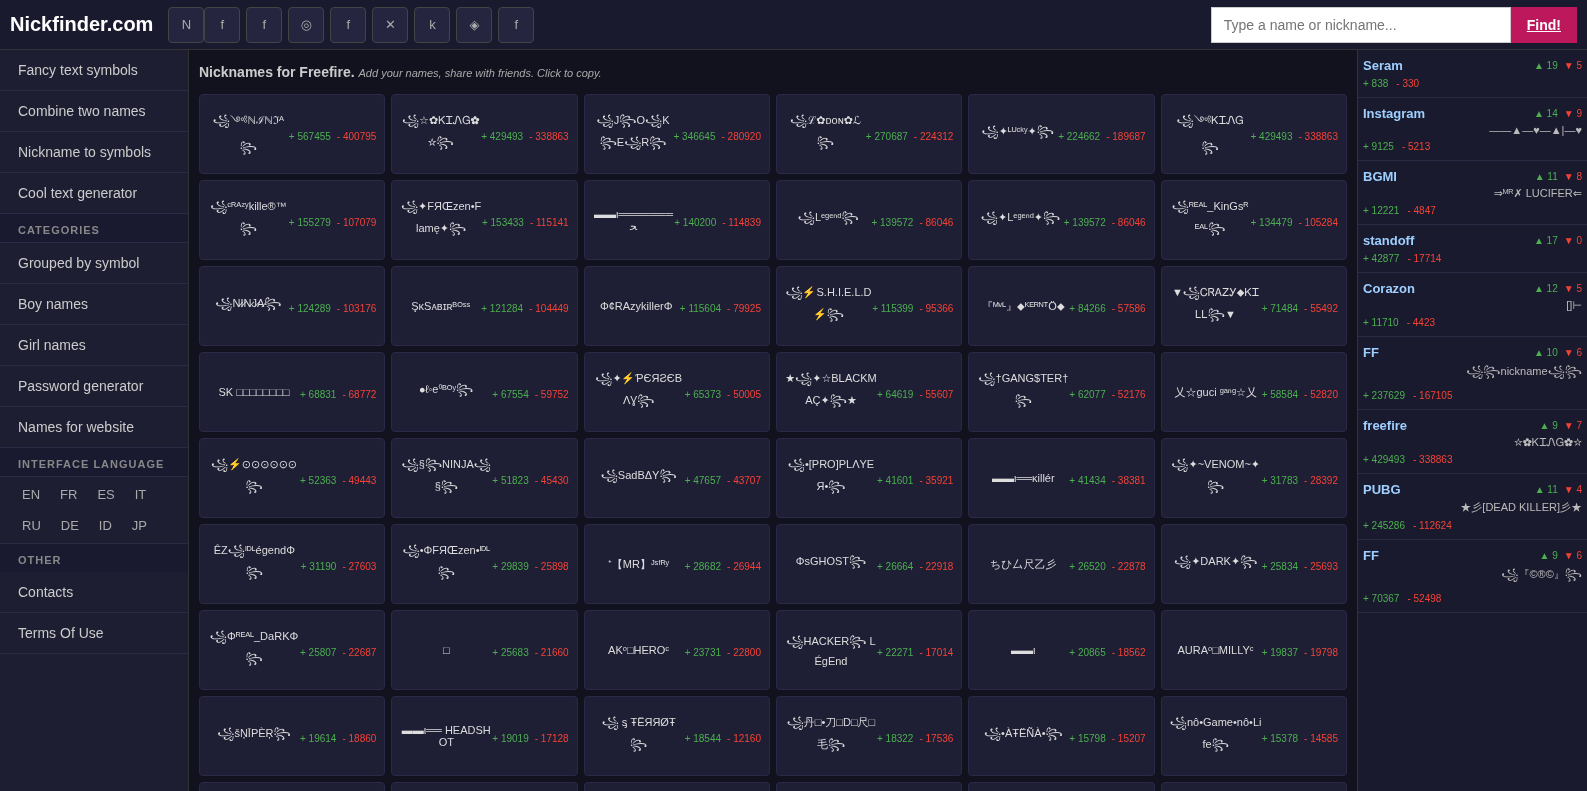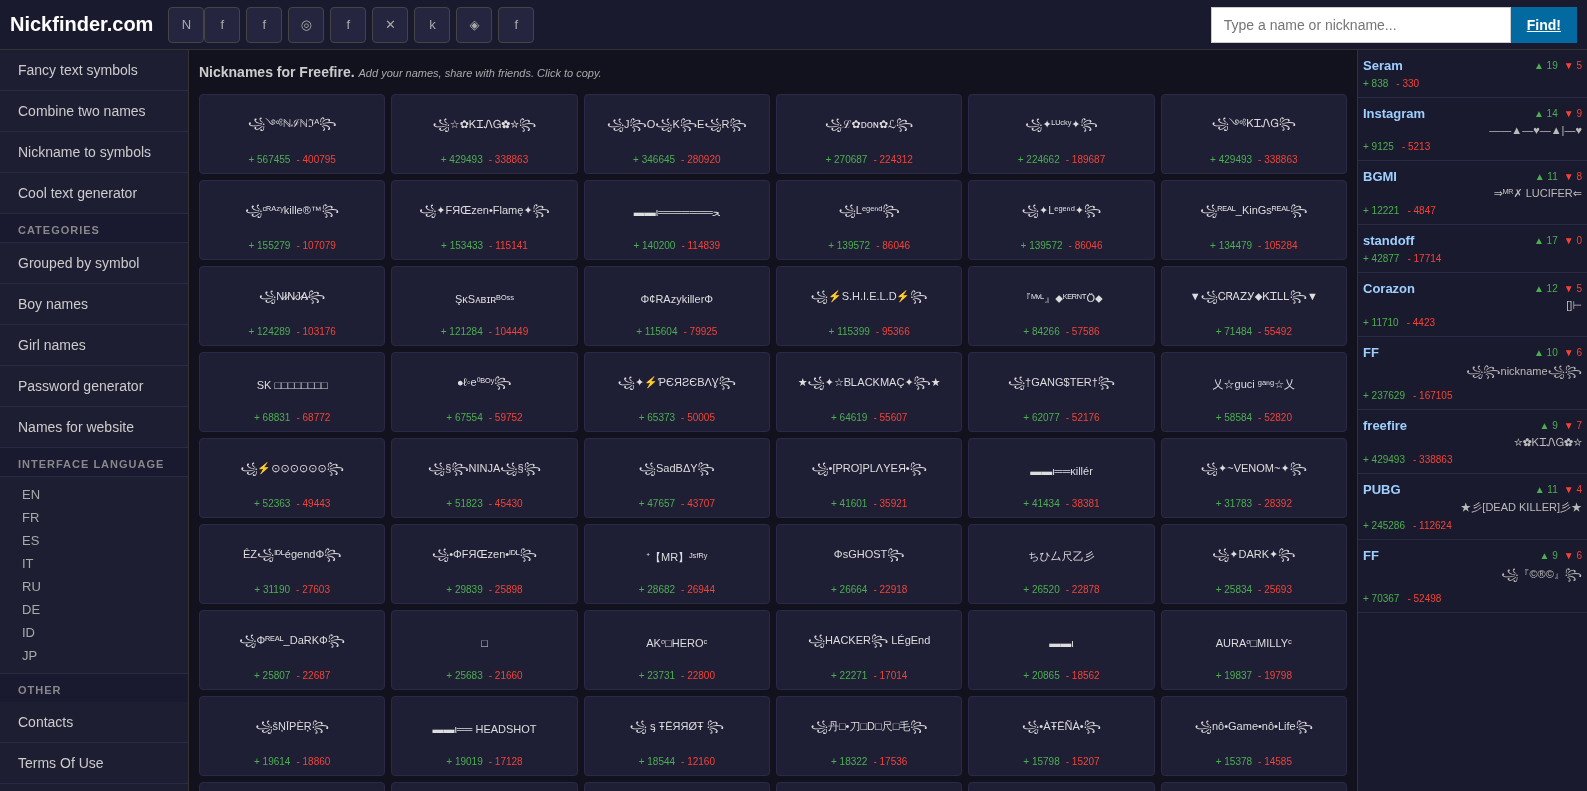--- a/index.html
+++ b/index.html
@@ -52,21 +52,21 @@
       background: #fff;
       color: #333;
       border: 1px solid #ccc;
       padding: 6px 12px;
       font-size: 14px;
       width: 300px;
       height: 36px;
       outline: none;
     }
     .search-btn {
-      background: #0369a1;
+      background: #be185d;
       color: #fff;
       border: none;
       padding: 6px 16px;
       height: 36px;
       font-size: 14px;
       cursor: pointer;
       font-weight: bold;
       text-decoration: underline;
     }
 
@@ -97,24 +97,23 @@
       font-size: 11px;
       color: #888;
       font-weight: bold;
       letter-spacing: 1px;
       border-bottom: 1px solid #2a2a45;
       background: #191930;
     }
     .sidebar-lang {
       padding: 8px 18px;
       display: flex;
-      gap: 4px;
+      gap: 12px;
       flex-wrap: wrap;
       border-bottom: 1px solid #2a2a45;
-      flex-direction: column;
     }
     .lang-btn {
       color: #aaa;
       font-size: 13px;
       cursor: pointer;
       padding: 2px 4px;
     }
     .sidebar-other {
       padding: 10px 18px 6px;
       font-size: 11px;
@@ -145,21 +144,20 @@
       gap: 6px;
     }
     .name-card {
       background: #1e1e35;
       border: 1px solid #2a2a48;
       border-radius: 4px;
       padding: 8px;
       cursor: pointer;
       min-height: 80px;
       display: flex;
-      flex-direction: column;
       align-items: center;
       justify-content: space-between;
     }
     .name-text {
       font-size: 11px;
       color: #ddd;
       text-align: center;
       word-break: break-all;
       flex: 1;
       display: flex;

